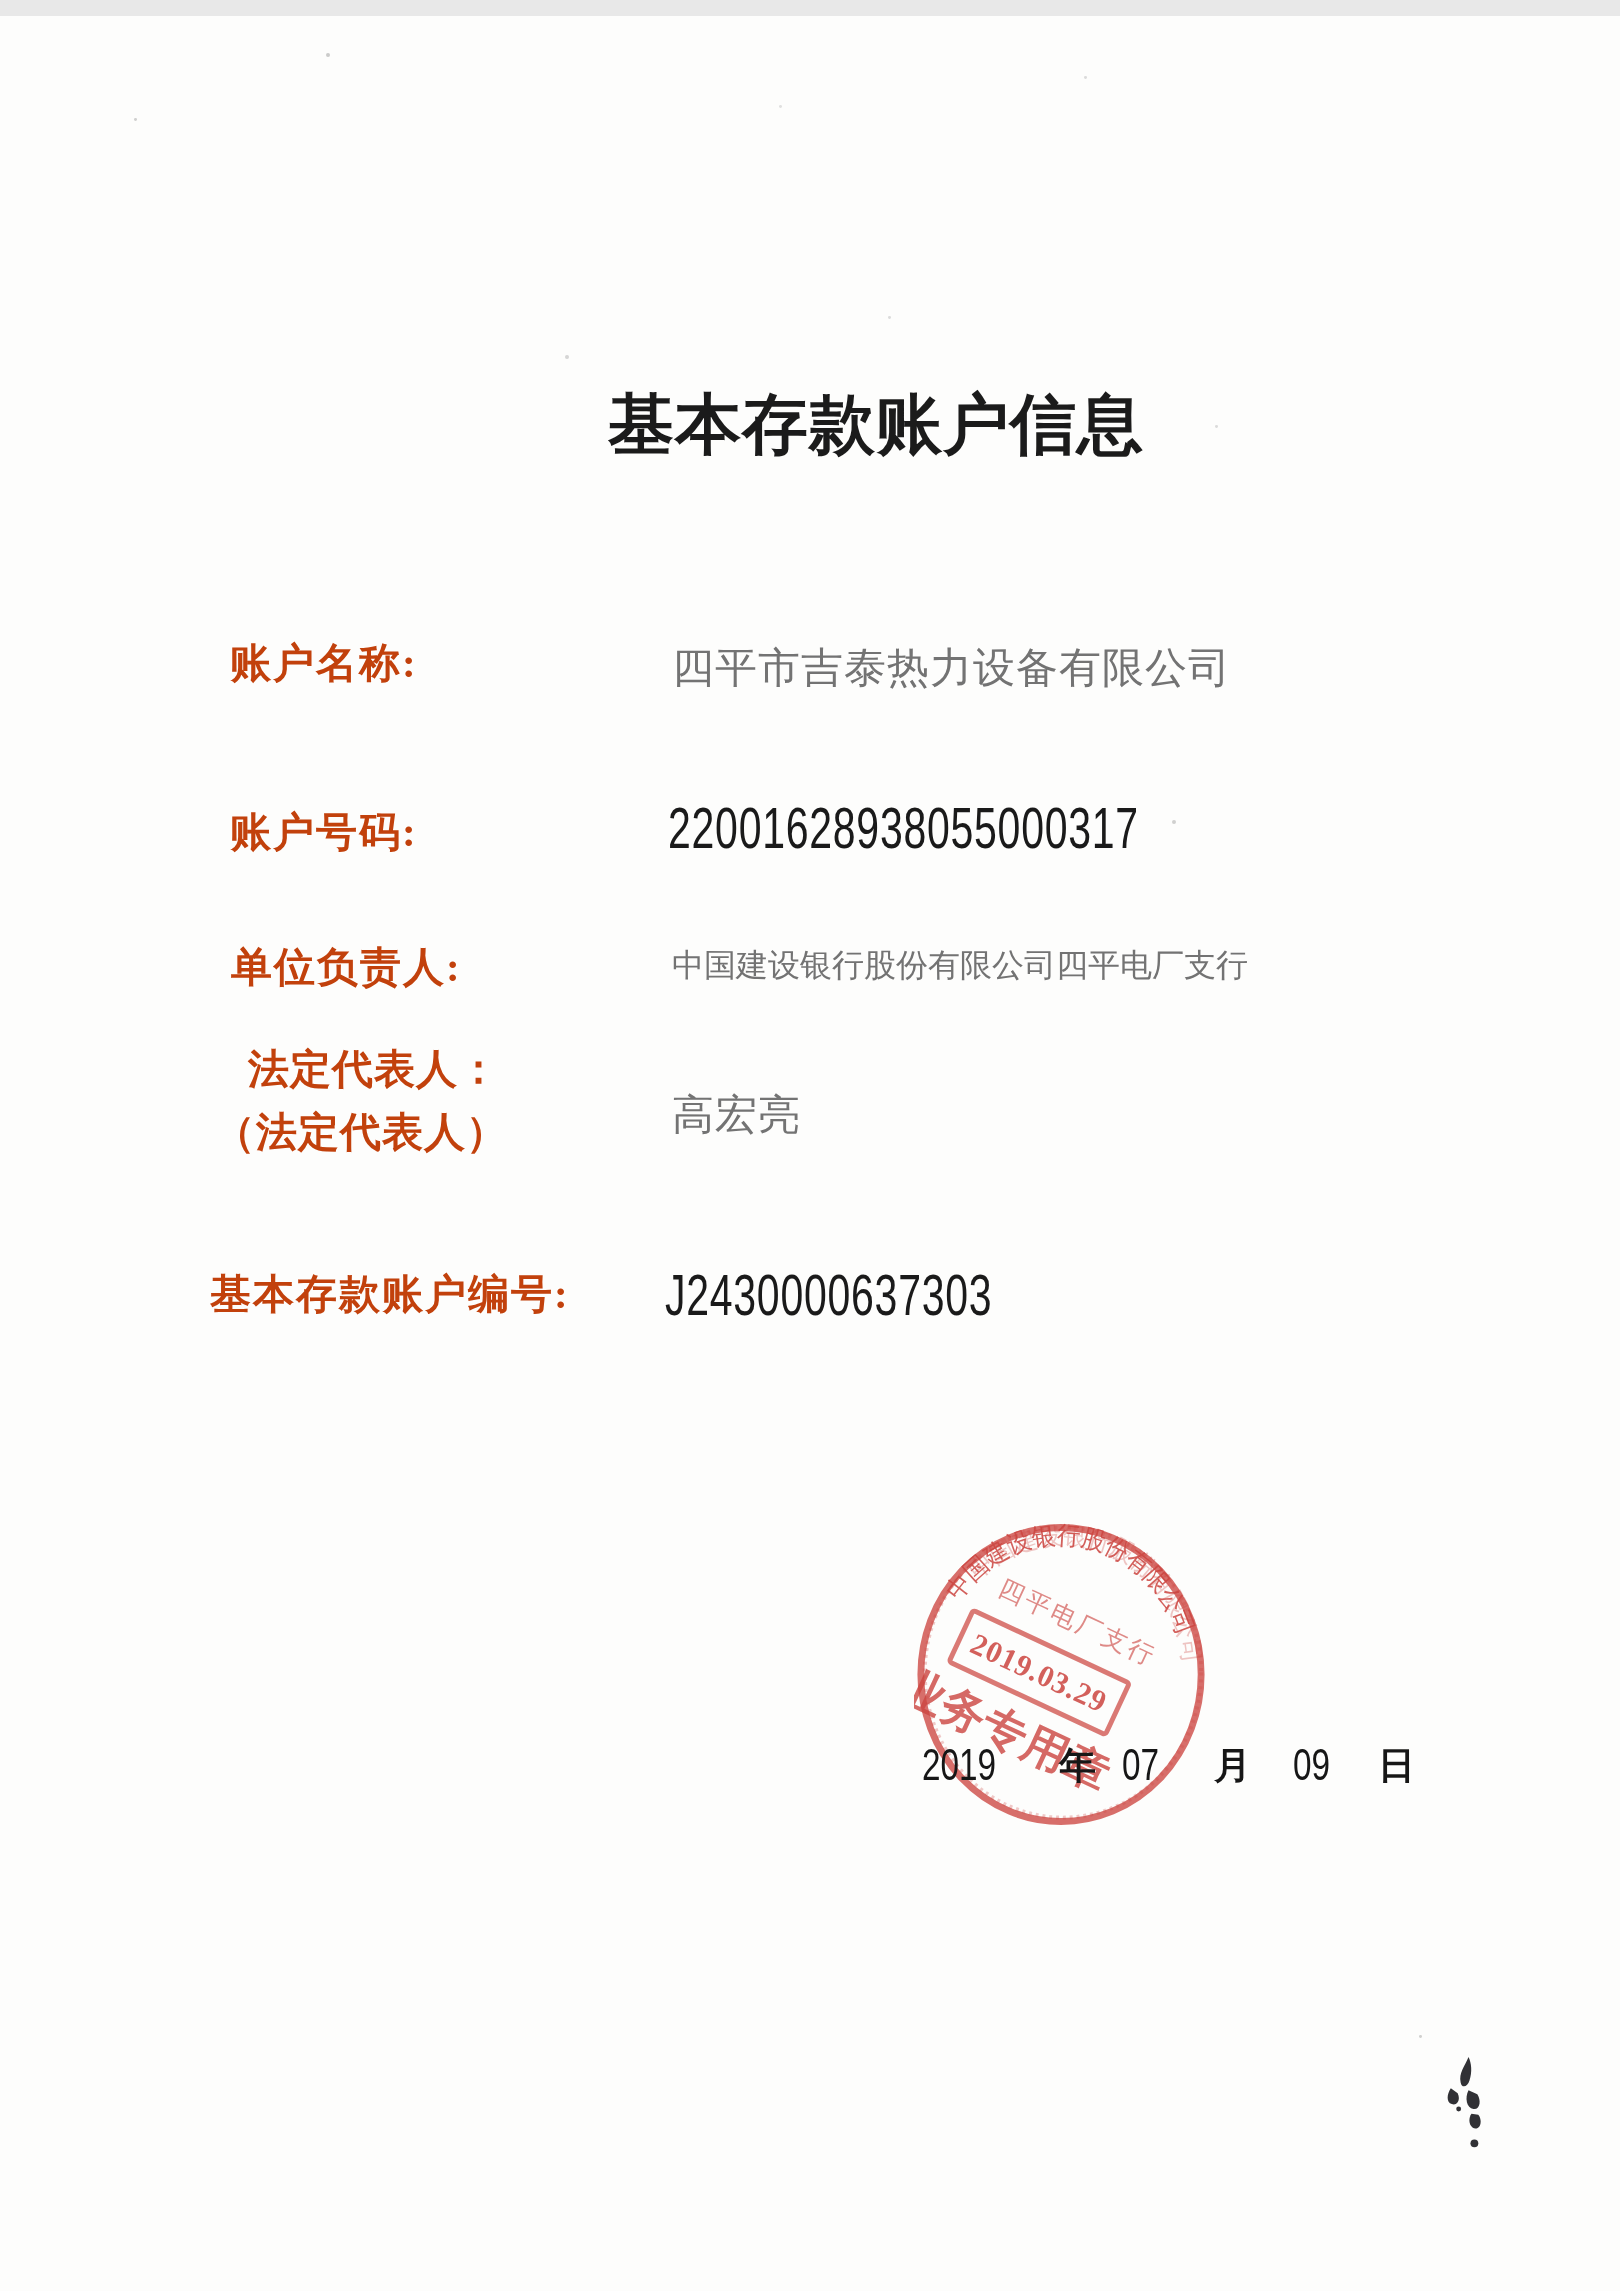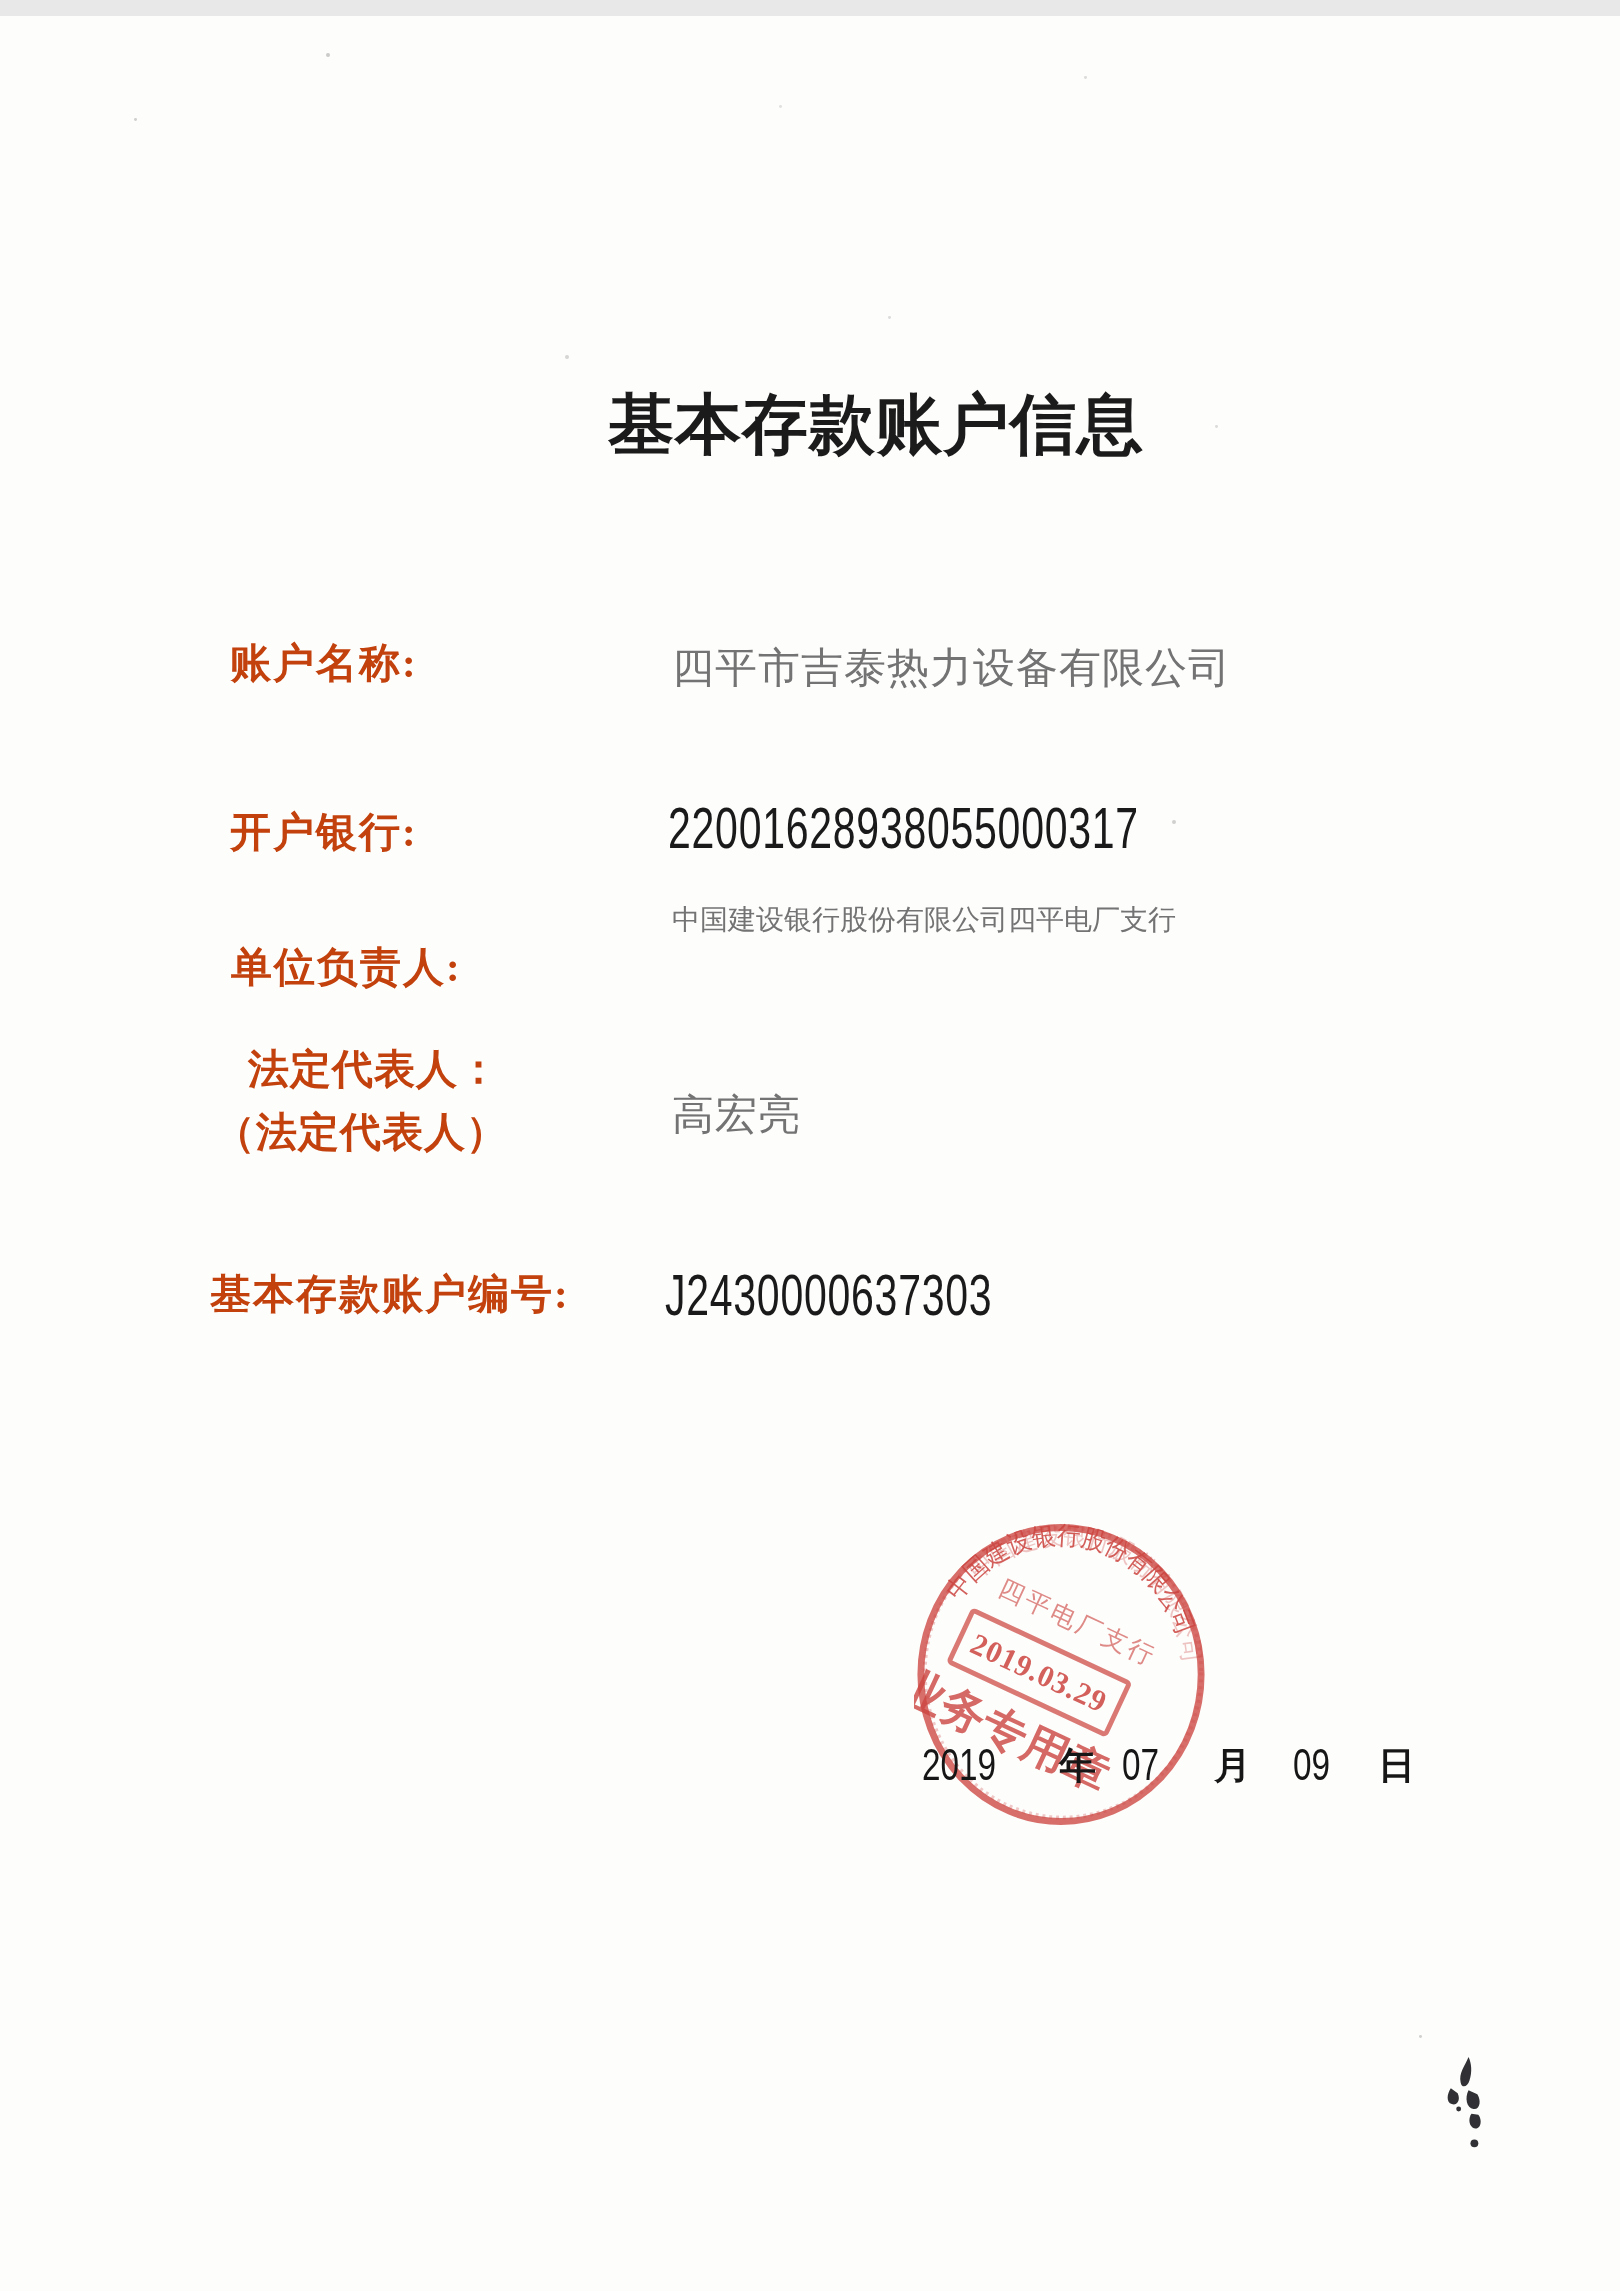--- a/index.html
+++ b/index.html
@@ -81,25 +81,25 @@
 </head>
 <body>
 
 <div class="page">
 
   <div class="abs doc-title">基本存款账户信息</div>
 
   <div class="abs field-label" style="left:230px; top:627px;">账户名称:</div>
   <div class="abs field-value" style="left:672px; top:631px;">四平市吉泰热力设备有限公司</div>
 
-  <div class="abs field-label" style="left:230px; top:796px;">开户银行:</div>
+  <div class="abs field-label" style="left:230px; top:796px;">账户号码:</div>
   <div class="abs num" style="left:668px; top:784px;">22001628938055000317</div>
 
   <div class="abs field-label" style="left:231px; top:931px;">单位负责人:</div>
-  <div class="abs field-value" style="left:672px; top:890px; font-size:28px; letter-spacing:0;text-align:right;">中国建设银行股份有限公司四平电厂支行</div>
+  <div class="abs field-value" style="left:672px; top:933px; font-size:32px; letter-spacing:0;text-align:right;">中国建设银行股份有限公司四平电厂支行</div>
 
   <div class="abs field-label" style="left:248px; top:1033px; letter-spacing:1px;">法定代表人：</div>
   <div class="abs field-label" style="left:214px; top:1096px; letter-spacing:1px;">（法定代表人）</div>
   <div class="abs field-value" style="left:672px; top:1078px;text-align:right;">高宏亮</div>
 
   <div class="abs field-label" style="left:210px; top:1258px;">基本存款账户编号:</div>
   <div class="abs num" style="left:665px; top:1251px;">J2430000637303</div>
 
   <svg class="seal-svg" width="294" height="309" viewBox="0 0 300 315">
     <g fill="none" stroke="#cc4540">

